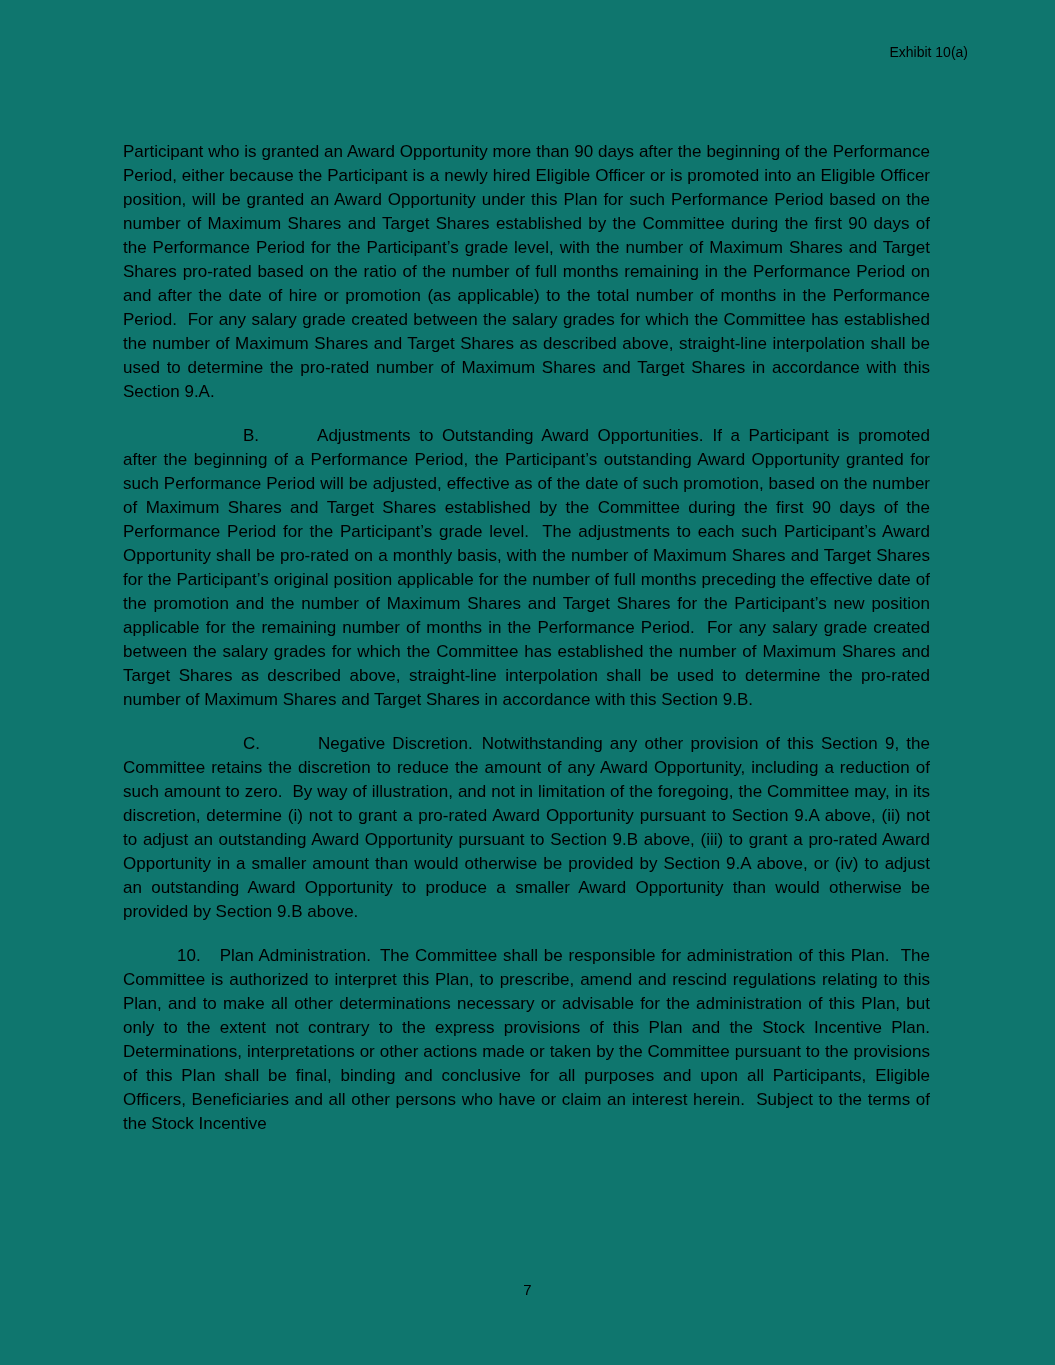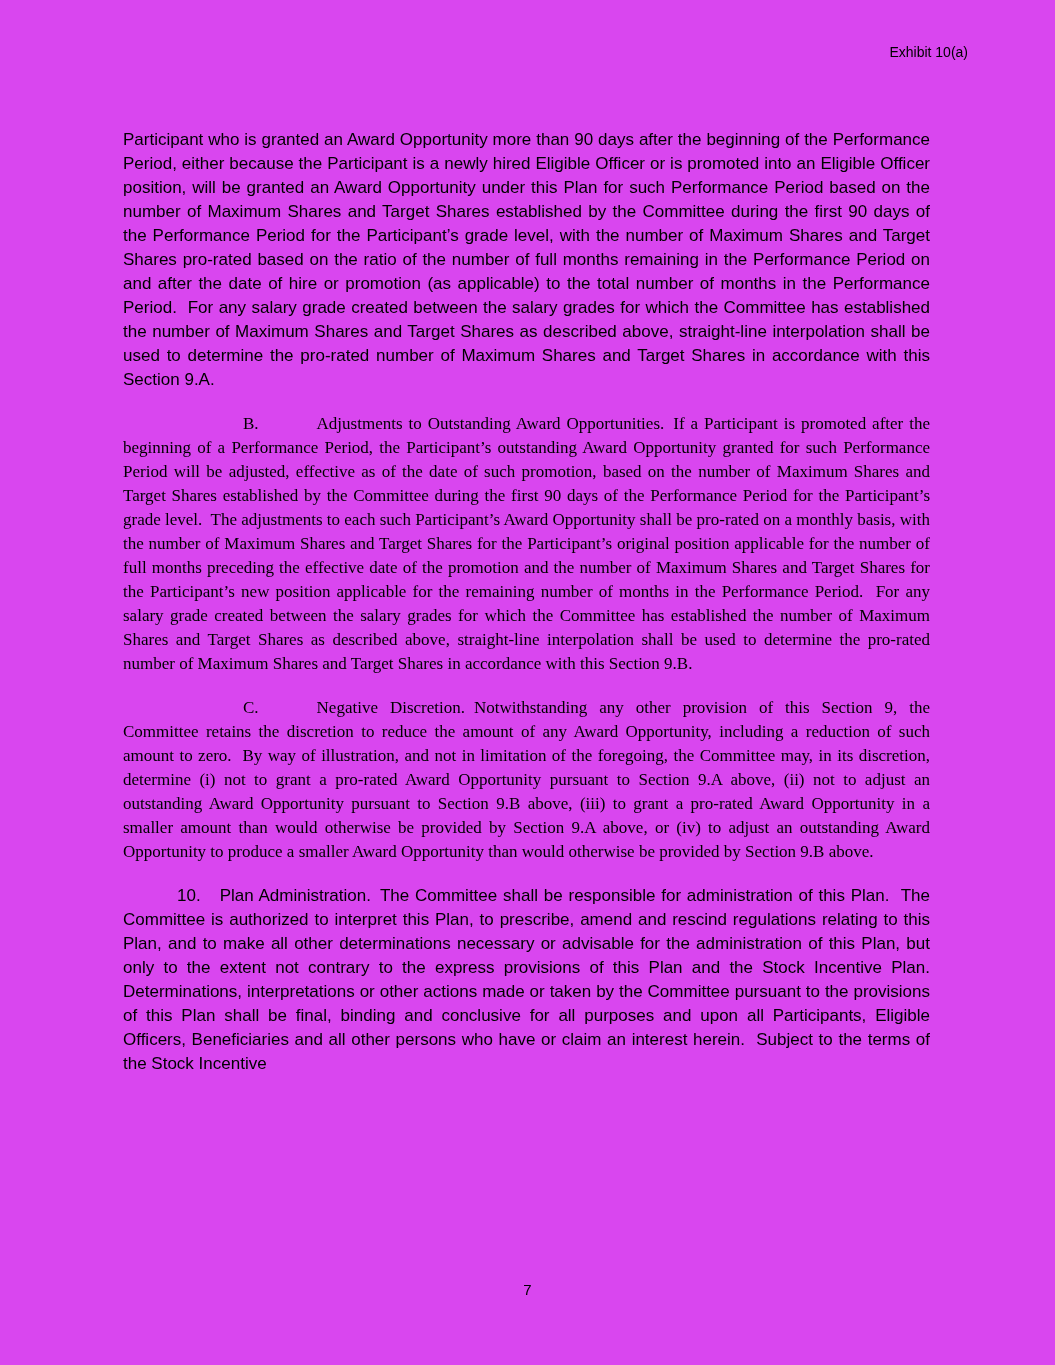--- a/index.html
+++ b/index.html
@@ -4,21 +4,21 @@
   <style>
     html, body {
       margin: 0;
       padding: 0;
       background: #ffffff;
     }
     .page {
       position: relative;
       width: 1055px;
       height: 1365px;
-      background: #d946ef;
+      background: #0f766e;
       color: #000000;
       font-family: "Liberation Sans", "DejaVu Sans", sans-serif;
       overflow: hidden;
     }
     .exhibit-label {
       position: absolute;
       top: 44px;
       right: 87px;
       font-size: 14px;
       line-height: 16px;
@@ -31,23 +31,23 @@
       width: 807px;
     }
     .para {
       margin: 20px 0 0 0;
       font-size: 17px;
       line-height: 24px;
       text-align: justify;
       white-space: pre-wrap;
     }
     .para:first-child {
-      margin-top: 4px;
+      margin-top: 16px;
     }
-    .indent-deep { text-indent: 120px; font-family: Liberation Serif, serif; }
+    .indent-deep { text-indent: 120px; }
     .indent-shallow { text-indent: 54px; }
     .para-label.label-wide { margin-right: 58px; }
     .para-label.label-narrow { margin-right: 19px; }
     .para-title { margin-right: 9px; }
     .page-number {
       position: absolute;
       top: 1281px;
       left: 0;
       width: 100%;
       text-align: center;

